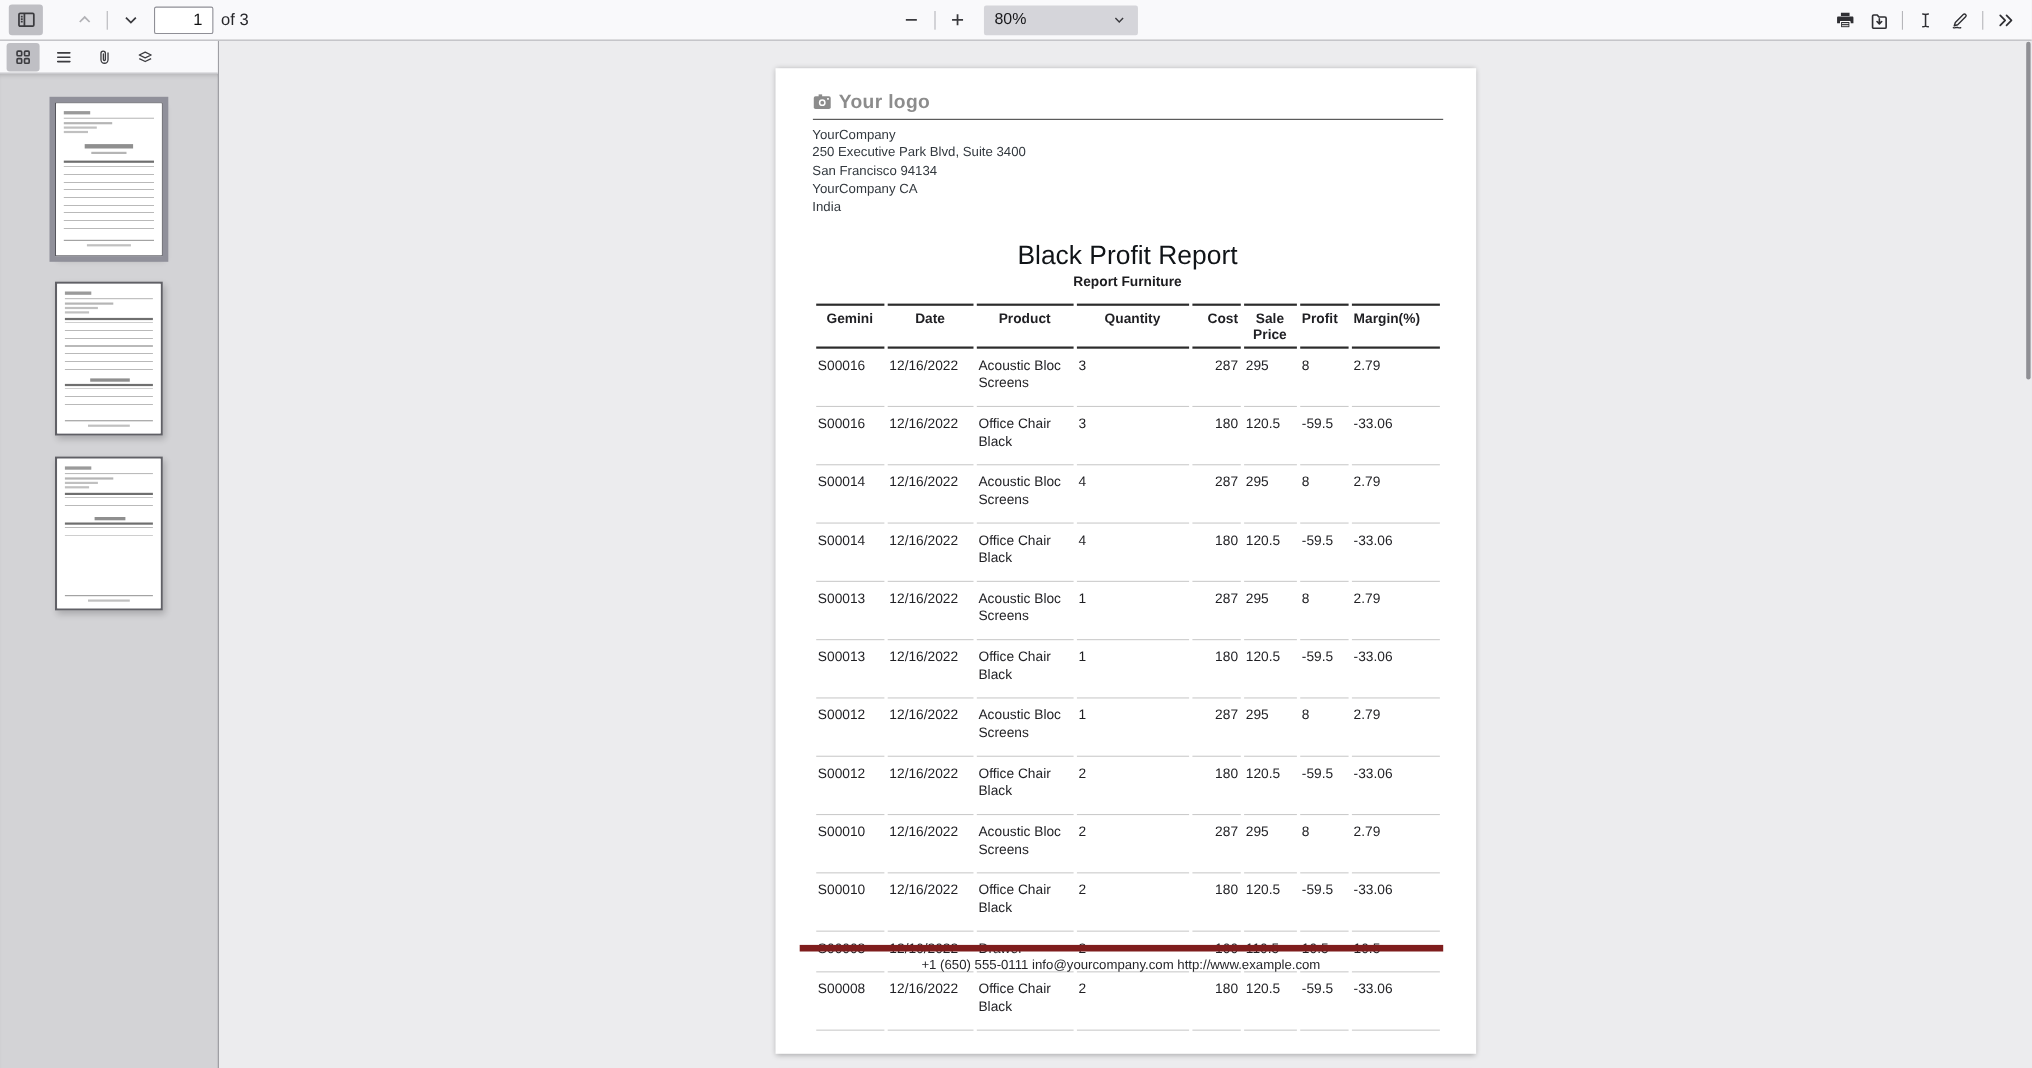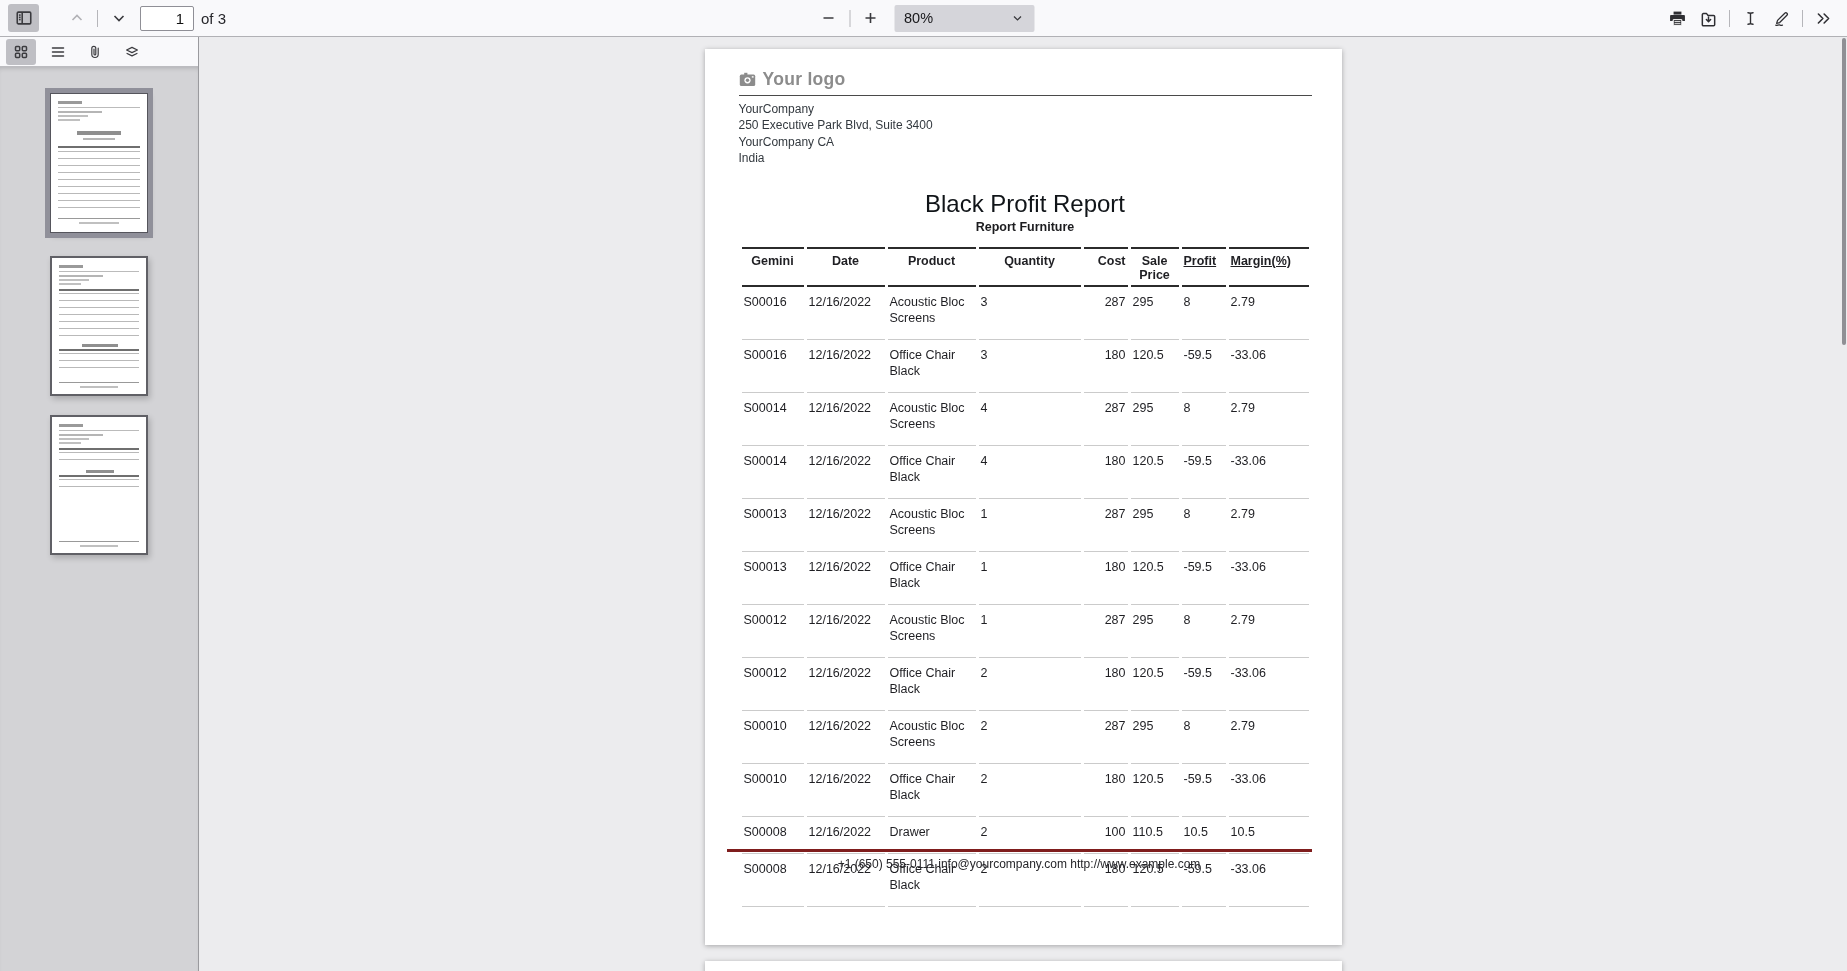--- a/index.html
+++ b/index.html
@@ -48,21 +48,21 @@
   .thumb.selected { border: 1px solid #55555c; outline: 5px solid #90909a;
     margin-bottom: 23px; margin-top: 4px; }
   .mini { position: absolute; inset: 0; overflow: hidden; background: #fff; }
   .mini div { position: absolute; }
 
   
   .viewer { position: absolute; top: 37px; left: 199px; right: 0; bottom: 0;
     background: #ececee; overflow: hidden; }
   .page { width: 637px; margin: 0 auto; background: #fff;
     box-shadow: 0 1px 5px rgba(0,0,0,.30); position: relative; }
-  .page1 { height: 896px; margin-top: 12px; }
+  .page1 { height: 896px; margin-top: 25px; }
   .page2 { height: 220px; margin-top: 16px; }
   .scrollbar-track { position: absolute; top: 0; right: 0; width: 6px; bottom: 0; }
   .scrollbar-thumb { position: absolute; top: 1px; right: 1px; width: 4px; height: 307px;
     background: #8f8f94; border-radius: 2px; }
 
   
   .page-inner { position: absolute; inset: 0; padding: 18px 30px 0 34px; color: #222; }
   .logo-row { display: flex; align-items: center; gap: 7px; margin-top: 2px; }
   .logo-text { font-size: 17.5px; font-weight: bold; color: #8c8c8c; letter-spacing: .3px; }
   .logo-hr { border: none; border-top: 1px solid #4a4a4a; margin-top: 5px; }
@@ -73,28 +73,28 @@
     color: #1c1c1f; margin-top: 2px; }
 
   table.report { width: 100%; border-collapse: separate; border-spacing: 3px 0;
     margin-top: 13px; font-size: 12.5px; color: #1f1f23; }
   table.report th { border-top: 2px solid #2b2b2b; border-bottom: 2px solid #2b2b2b;
     font-weight: bold; padding: 5px 2px 3px; line-height: 1.15; vertical-align: top; }
   table.report td { border-bottom: 1px solid #cbcbcb; padding: 7px 2px 13px;
     vertical-align: top; line-height: 1.28; }
   .h-0,.h-1,.h-2,.h-3,.h-5 { text-align: center; }
   .h-4 { text-align: right; }
-  .h-6,.h-7 { text-align: left; text-decoration: underline; }
+  .h-6,.h-7 { text-align: left; }
   .col-0 { width: 62px; } .col-1 { width: 78px; } .col-2 { width: 88px; }
   .col-3 { width: 102px; } .col-4 { width: 44px; text-align: right; }
   .col-5 { width: 48px; } .col-6 { width: 44px; }
   td.col-0, td.col-1, td.col-2, td.col-3, td.col-5, td.col-6, td.col-7 { text-align: left; }
 
   .page-footer { position: absolute; left: 22px; right: 30px; bottom: 74px;
-    border-top: 3px solid #7f1d1d; padding-top: 5px; text-align: center;
+    border-top: 6px solid #7f1d1d; padding-top: 5px; text-align: center;
     font-size: 12px; color: #26262a; }
   .page-num { position: absolute; left: 0; right: 0; bottom: 9px; text-align: center;
     font-size: 12px; color: #8a8a8f; }
 
   svg { display: block; }
 </style>
 </head>
 <body>
 
 <div class="toolbar">
@@ -302,20 +302,21 @@
             <circle cx="8.5" cy="8.3" r="1.7" fill="#8c8c8c"></circle>
             <rect x="12.8" y="4.2" width="1.8" height="1.4" fill="#fff"></rect>
           </svg>
         </span>
         <span class="logo-text">Your logo</span>
       </div>
       <hr class="logo-hr">
       <div class="addr" id="addrBlock">
         <div>YourCompany</div>
       <div>250 Executive Park Blvd, Suite 3400</div>
+          <div>San Francisco 94134</div>
           <div>YourCompany CA</div>
           <div>India</div>
         </div>
 
       <div class="doc-title">Black Profit Report</div>
       <div class="doc-customer">Report Furniture</div>
 
       <table class="report">
         <thead>
             <tr id="headRow">

